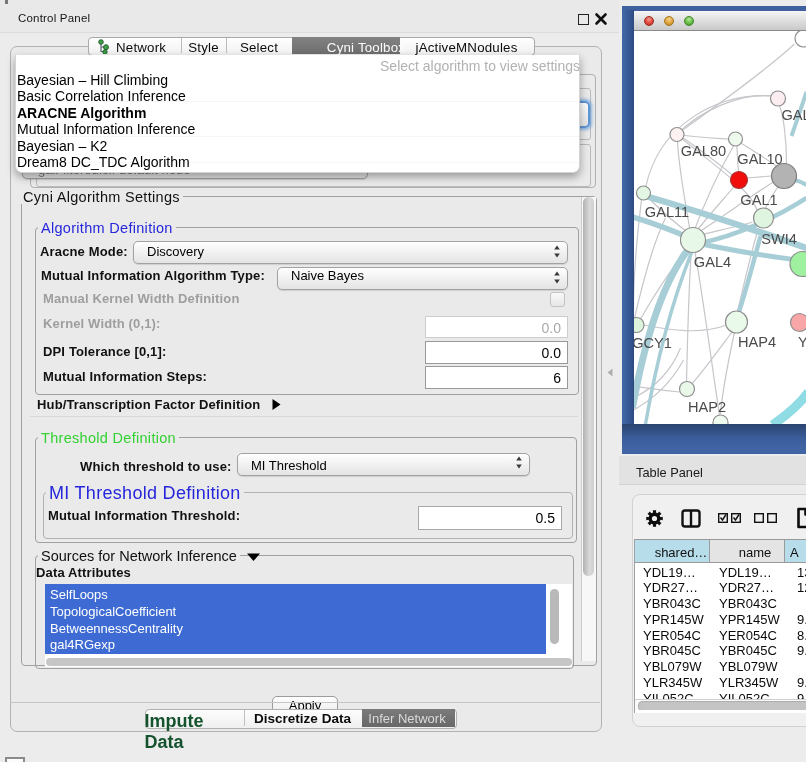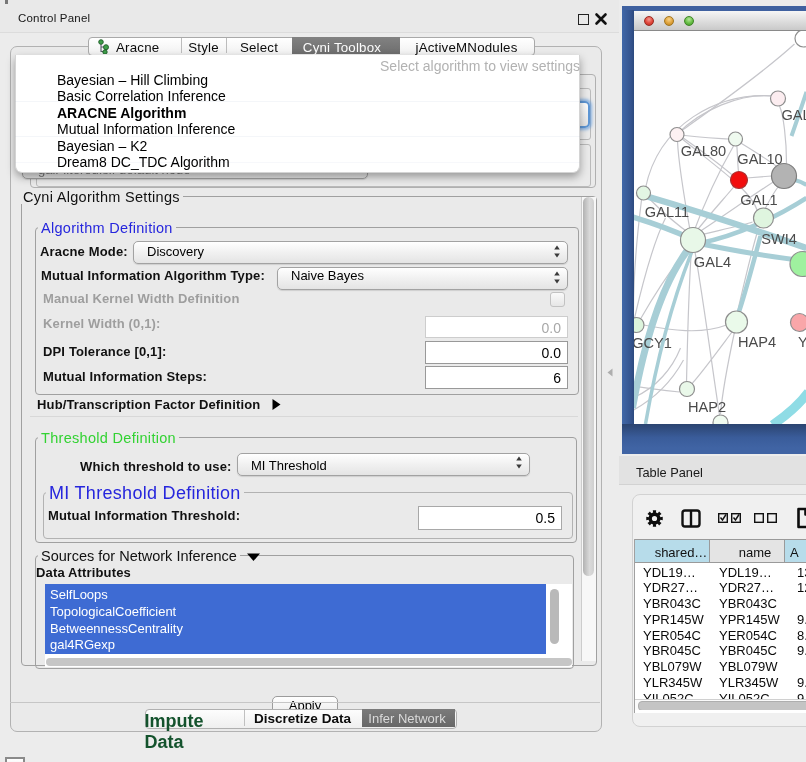--- a/index.html
+++ b/index.html
@@ -35,24 +35,24 @@
   <div class="abs" style="left:88px;top:37px;width:445px;height:17px;border:1px solid #a9a9a9;border-radius:4px;background:linear-gradient(#ffffff,#f0f0f0);"></div>
   <div class="abs" style="left:181px;top:38px;width:1px;height:15px;background:#bcbcbc;"></div>
   <div class="abs" style="left:226px;top:38px;width:1px;height:15px;background:#bcbcbc;"></div>
   <div class="abs" style="left:292px;top:37px;width:108px;height:17px;background:linear-gradient(#828282,#6e6e6e);"></div>
   <svg class="abs" style="left:98px;top:39px;" width="13" height="15" viewBox="0 0 13 15">
     <path d="M3 3.5 L3 12.5 L6 12.5 M3 8 L6.5 8" stroke="#5a5a6a" stroke-width="1.1" fill="none"></path>
     <circle cx="3" cy="3" r="2.3" fill="#3f9f4a" stroke="#1e5c28" stroke-width="0.9"></circle>
     <circle cx="8" cy="8.2" r="2.5" fill="#3f9f4a" stroke="#1e5c28" stroke-width="0.9"></circle>
     <circle cx="7" cy="13" r="2.2" fill="#3f9f4a" stroke="#1e5c28" stroke-width="0.9"></circle>
   </svg>
-  <div class="abs" style="left:116px;top:40px;font-size:13.3px;letter-spacing:0.2px;color:#0c0c0c;">Aracne</div>
+  <div class="abs" style="left:116px;top:40px;font-size:13.3px;letter-spacing:0.2px;color:#0c0c0c;">Network</div>
   <div class="abs" style="left:181px;top:40px;width:45px;text-align:center;font-size:13.3px;letter-spacing:0.2px;color:#0c0c0c;">Style</div>
   <div class="abs" style="left:226px;top:40px;width:66px;text-align:center;font-size:13.3px;letter-spacing:0.2px;color:#0c0c0c;">Select</div>
-  <div class="abs" style="left:292px;top:40px;width:100px;text-align:center;font-size:13.3px;letter-spacing:0.2px;color:#fcfcfc;">Cyni Toolbox</div>
+  <div class="abs" style="left:292px;top:40px;width:100px;text-align:center;font-size:13.3px;letter-spacing:0.2px;color:#fcfcfc;padding-left:24px;">Cyni Toolbox</div>
   <div class="abs" style="left:400px;top:40px;width:133px;text-align:center;font-size:13.3px;letter-spacing:0.2px;color:#0c0c0c;">jActiveMNodules</div>
 
   <div class="grp" style="left:30px;top:74px;width:564px;height:112px;border-color:#b0b0b0;"></div>
   <div class="grp" style="left:36px;top:88px;width:553px;height:50px;border-color:#bababa;border-radius:3px;"></div>
   <div class="combo" style="left:42px;top:101px;width:544px;height:23px;border:2px solid #5e96d4;box-shadow:0 0 3px 1.5px rgba(90,150,220,0.65);"></div>
   <div class="grp" style="left:36px;top:144px;width:553px;height:41px;border-color:#bababa;border-radius:3px;"></div>
   <div class="combo" style="left:22px;top:151px;width:344px;height:26px;"></div>
   <div class="abs" style="left:38px;top:158px;width:300px;height:19px;overflow:hidden;">
       <div style="margin-top:4px;font-size:13px;color:#777;">galFiltered.sif default node</div>
     </div>
@@ -140,21 +140,21 @@
   <div class="abs" style="left:361.5px;top:711px;width:91px;text-align:center;font-size:13px;color:#dadada;">Infer Network</div>
 
   <div class="abs" style="left:5px;top:757px;width:16px;height:10px;border:2px solid #8a8a8a;background:linear-gradient(#ffffff,#ececec);"></div>
 
   <div class="abs" style="left:15px;top:55px;width:565px;height:118px;background:#ffffff;border:1px solid #d4d4d4;border-top:none;box-sizing:border-box;
        border-radius:0 0 7px 7px;box-shadow:0 4px 9px rgba(0,0,0,0.35);"></div>
   <div class="abs" style="left:15px;top:101px;width:565px;height:1px;background:rgba(150,165,200,0.10);"></div>
   <div class="abs" style="left:15px;top:136px;width:565px;height:1px;background:rgba(150,165,200,0.10);"></div>
   <div class="abs" style="left:15px;top:162px;width:565px;height:1px;background:rgba(150,165,200,0.08);"></div>
   <div class="abs" style="left:15px;top:58px;width:565px;text-align:right;font-size:14px;color:#b2b2b2;">Select algorithm to view settings</div>
-  <div class="abs" style="left:17px;top:71.5px;font-size:14px;color:#000;line-height:16.6px;padding-left:40px;">
+  <div class="abs" style="left:17px;top:71.5px;font-size:14px;color:#000;line-height:16.6px;">
     Bayesian – Hill Climbing<br>Basic Correlation Inference<br><b>ARACNE Algorithm</b><br>Mutual Information Inference<br>Bayesian – K2<br>Dream8 DC_TDC Algorithm
   </div>
 </div>
 
 <div class="abs" id="rightpane" style="left:619px;top:0;width:187px;height:762px;background:#ececec;"></div>
 
 <svg class="abs" style="left:606px;top:368px;" width="8" height="9" viewBox="0 0 8 9">
     <path d="M6.5 0.5 L1.5 4.5 L6.5 8.5 Z" fill="#aeaeae"></path>
   </svg>
 

